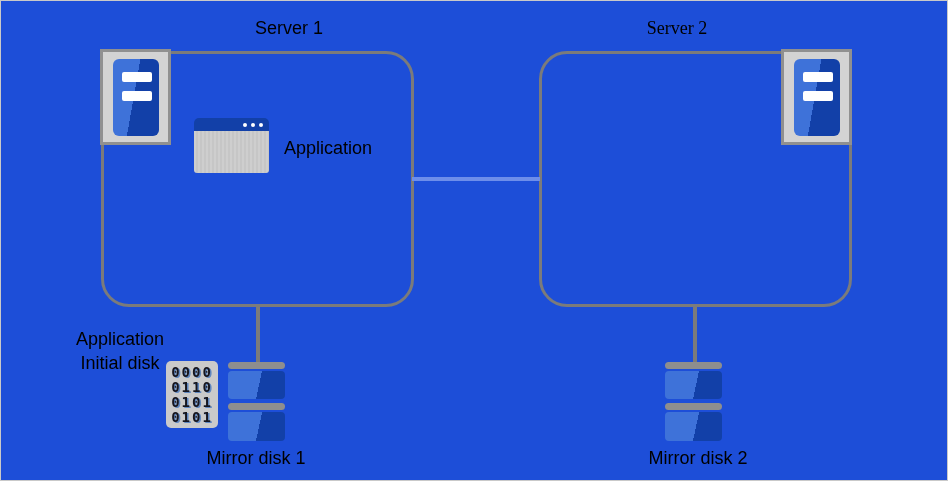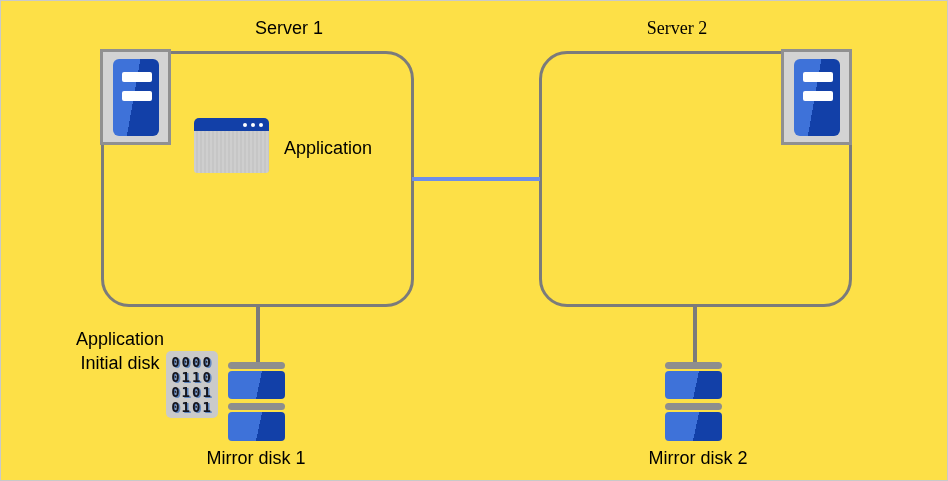--- a/index.html
+++ b/index.html
@@ -6,21 +6,21 @@
     margin: 0;
     padding: 0;
     background: #ffffff;
     font-family: "Liberation Sans", sans-serif;
   }
   .canvas {
     position: relative;
     width: 946px;
     height: 479px;
     border: 1px solid #c9c9c9;
-    background: #fde047;
+    background: #1d4ed8;
     overflow: hidden;
   }
   .caption {
     position: absolute;
     color: #000000;
     font-size: 18px;
     line-height: 22px;
     white-space: nowrap;
   }
   .centered { text-align: center; }
@@ -120,21 +120,21 @@
   .appwin .appbody {
     height: 42px;
     background: repeating-linear-gradient(90deg, #cecece 0px, #cecece 2px, #c6c6c6 2px, #c6c6c6 4px);
     border-radius: 0 0 3px 3px;
   }
 
   
   .binary {
     position: absolute;
     left: 165px;
-    top: 350px;
+    top: 360px;
     width: 52px;
     height: 67px;
     background: #cacaca;
     border-radius: 5px;
     box-sizing: border-box;
     padding-top: 4px;
     text-align: center;
   }
   .binary .brow {
     font-family: "DejaVu Sans Mono", monospace;

